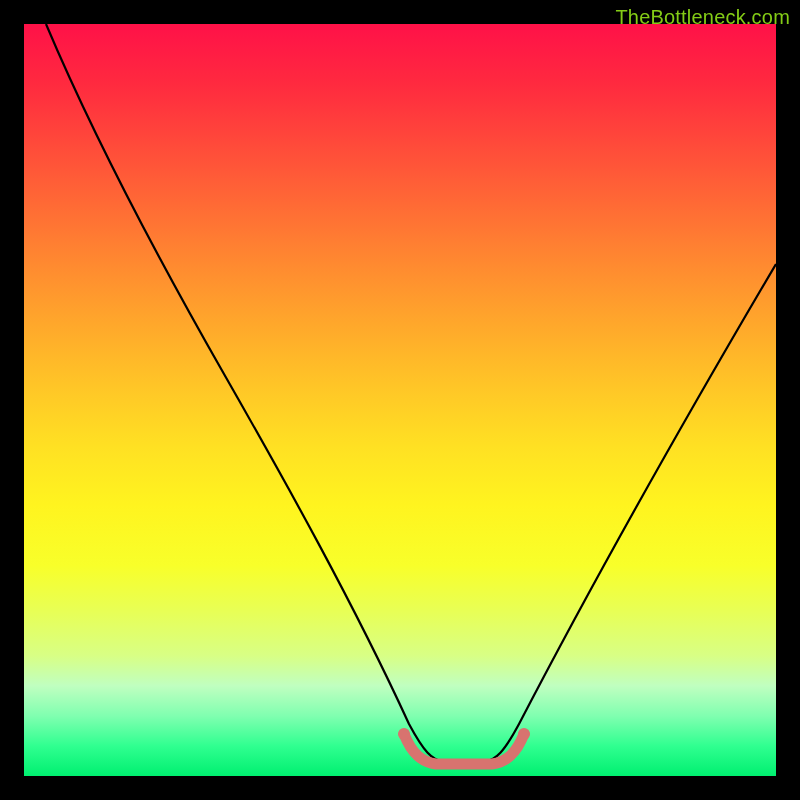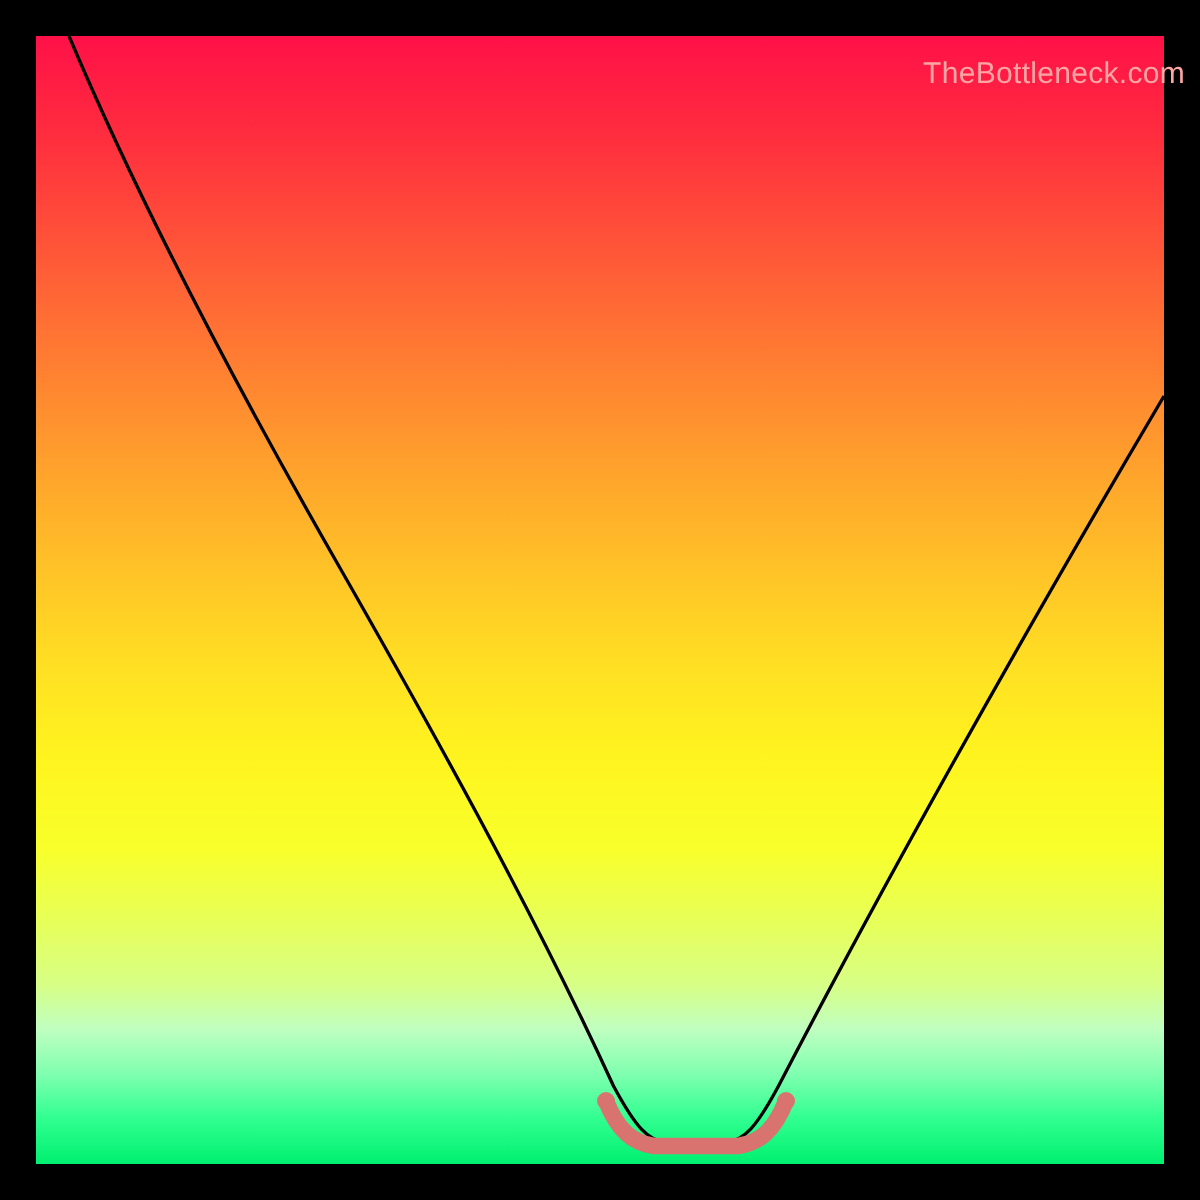--- a/index.html
+++ b/index.html
@@ -8,26 +8,25 @@
     height: 800px;
     background: #000;
     position: relative;
     overflow: hidden;
     font-family: Arial, sans-serif;
   }
   .watermark {
     position: absolute;
     top: 6px;
     right: 10px;
-    color: #fca5a5;
+    color: #84cc16;
     font-size: 20px;
     font-weight: 500;
     z-index: 10;
     letter-spacing: 0.2px;
-    margin-top: 32px;
   }
   .plot-area {
     position: absolute;
     left: 24px;
     top: 24px;
     width: 752px;
     height: 752px;
     background: linear-gradient(to bottom,
       #ff1148 0%,
       #ff2a3f 8%,

